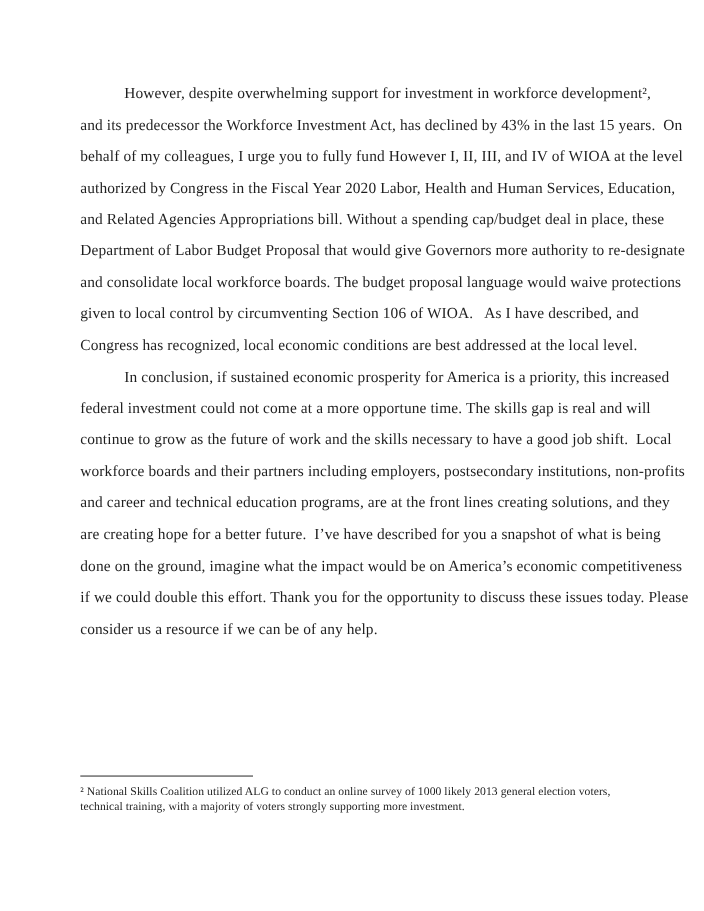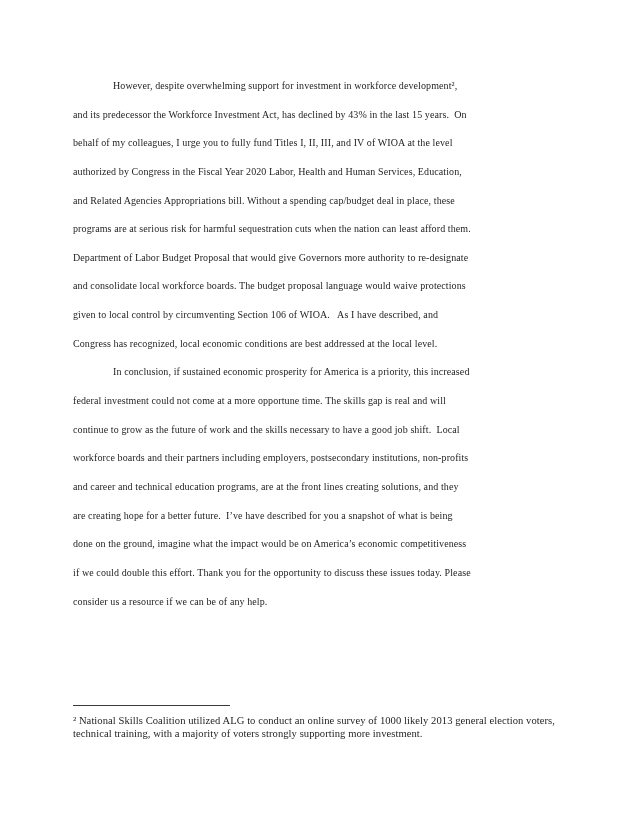--- a/index.html
+++ b/index.html
@@ -17,21 +17,21 @@
     color: #1e1e1e;
   }
   .doc-body {
     position: absolute;
     left: 73px;
     top: 72px;
     width: 500px;
   }
   .line {
     white-space: pre;
-    font-size: 10px;
+    font-size: 14px;
     line-height: 28.65px;
     height: 28.65px;
     letter-spacing: 0.1px;
   }
   .line.indent {
     padding-left: 40px;
   }
   .footnote-divider {
     position: absolute;
     left: 73px;
@@ -53,24 +53,23 @@
     letter-spacing: 0.05px;
   }
 </style>
 </head>
 <body>
 
 <div class="page">
   <div class="doc-body">
       <div class="line indent">However, despite overwhelming support for investment in workforce development²,</div>
       <div class="line">and its predecessor the Workforce Investment Act, has declined by 43% in the last 15 years.  On</div>
-      <div class="line">behalf of my colleagues, I urge you to fully fund Titles I, II, III, and IV of WIOA at the level</div>
+      <div class="line">behalf of my colleagues, I urge you to fully fund However I, II, III, and IV of WIOA at the level</div>
       <div class="line">authorized by Congress in the Fiscal Year 2020 Labor, Health and Human Services, Education,</div>
       <div class="line">and Related Agencies Appropriations bill. Without a spending cap/budget deal in place, these</div>
-      <div class="line">programs are at serious risk for harmful sequestration cuts when the nation can least afford them.</div>
       <div class="line">Department of Labor Budget Proposal that would give Governors more authority to re-designate</div>
       <div class="line">and consolidate local workforce boards. The budget proposal language would waive protections</div>
       <div class="line">given to local control by circumventing Section 106 of WIOA.   As I have described, and</div>
       <div class="line">Congress has recognized, local economic conditions are best addressed at the local level.</div>
       <div class="line indent">In conclusion, if sustained economic prosperity for America is a priority, this increased</div>
       <div class="line">federal investment could not come at a more opportune time. The skills gap is real and will</div>
       <div class="line">continue to grow as the future of work and the skills necessary to have a good job shift.  Local</div>
       <div class="line">workforce boards and their partners including employers, postsecondary institutions, non-profits</div>
       <div class="line">and career and technical education programs, are at the front lines creating solutions, and they</div>
       <div class="line">are creating hope for a better future.  I’ve have described for you a snapshot of what is being</div>

